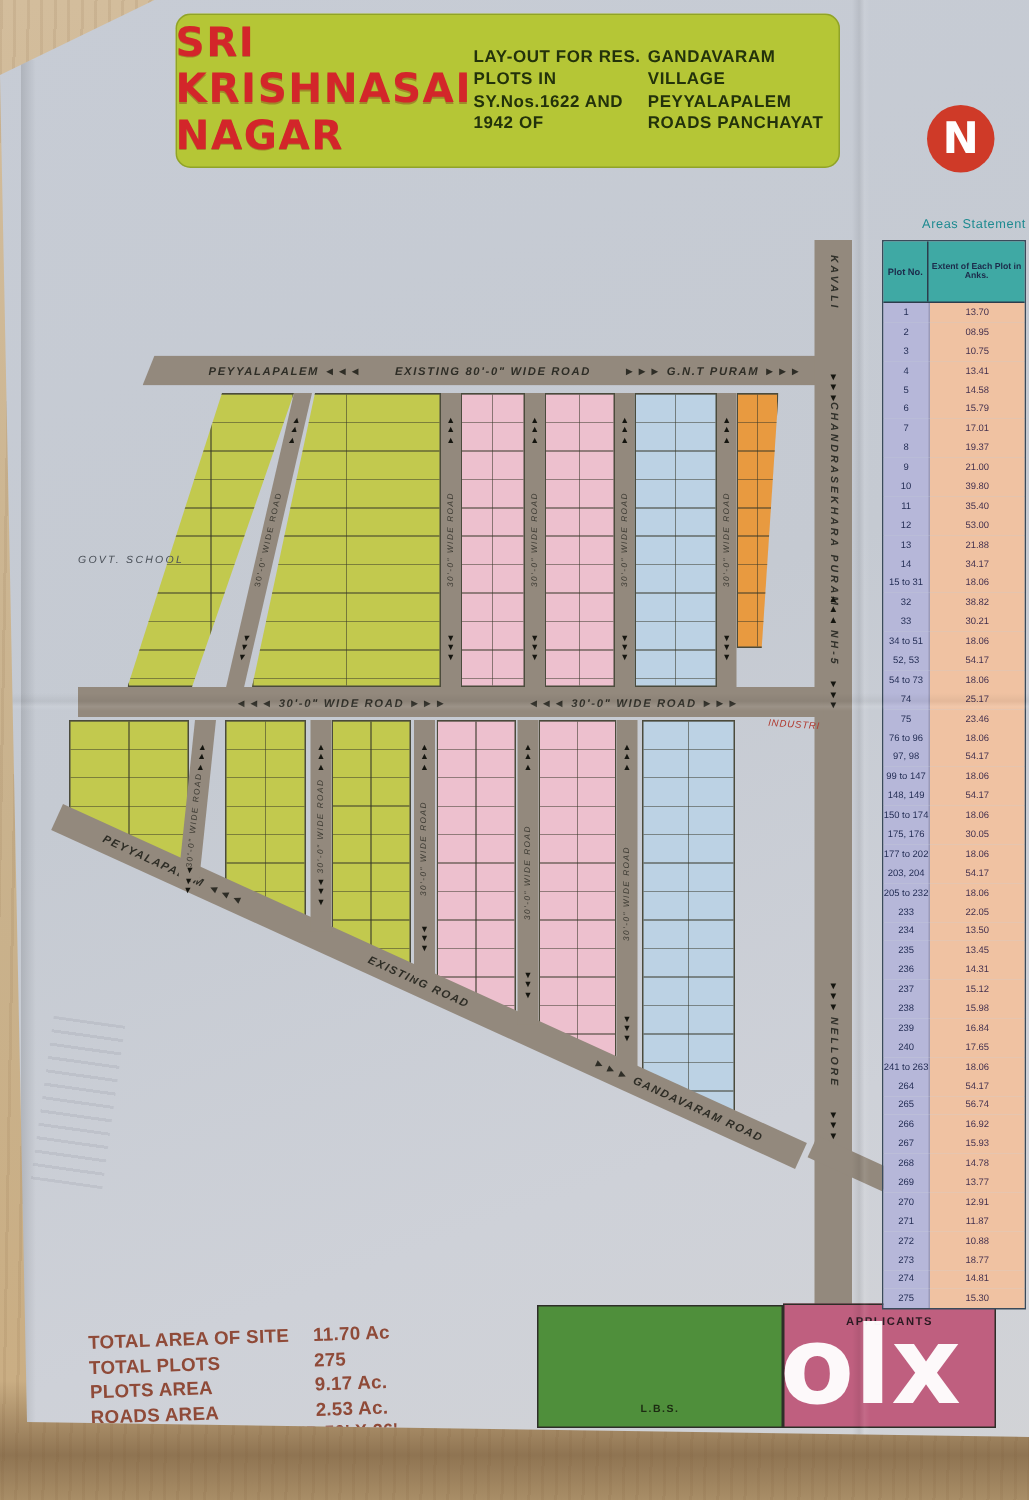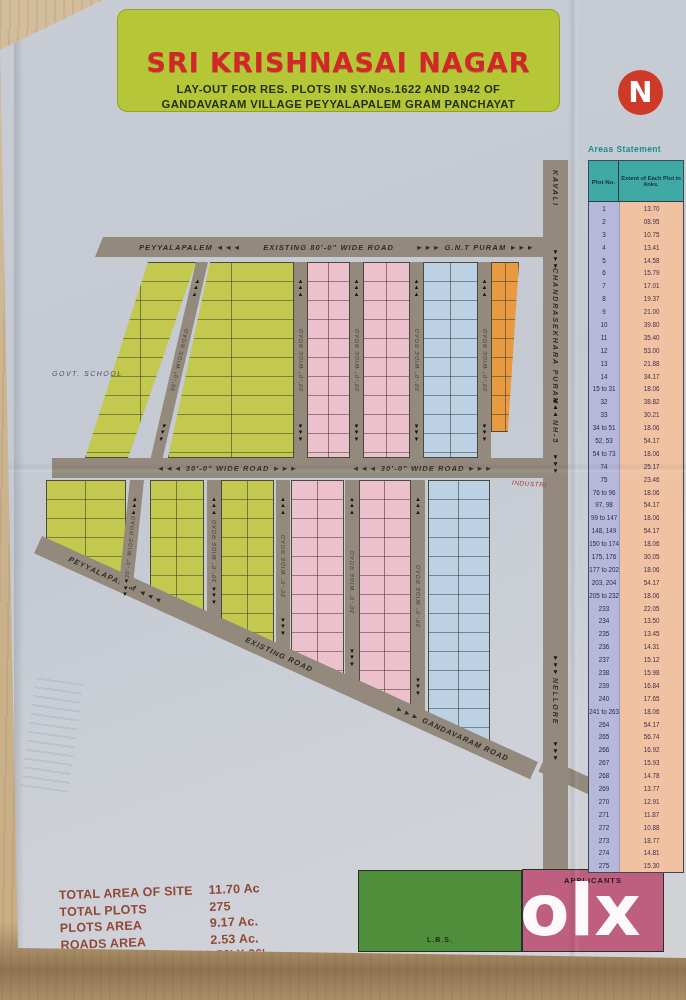--- a/index.html
+++ b/index.html
@@ -19,21 +19,21 @@
   .crease-v{position:absolute;left:568px;top:0;width:12px;height:958px;z-index:5;pointer-events:none;
     background:linear-gradient(90deg,transparent,rgba(0,0,0,.07) 40%,rgba(255,255,255,.07) 70%,transparent);}
   .crease-h{position:absolute;left:0;top:462px;width:100%;height:12px;z-index:5;pointer-events:none;
     background:linear-gradient(180deg,transparent,rgba(0,0,0,.05) 45%,rgba(255,255,255,.08) 75%,transparent);}
   .edge-shade{position:absolute;left:14px;top:40px;width:10px;height:910px;
     background:linear-gradient(90deg,rgba(0,0,0,.12),transparent);}
 
   
   .banner{position:absolute;left:117px;top:9px;width:443px;height:103px;border-radius:10px;
     background:var(--banner_green,#b5c636);box-shadow:0 0 0 1px rgba(90,110,20,.4) inset;
-    display:flex;flex-direction:column;align-items:center;justify-content:flex-end;gap:1px;}
+    display:flex;flex-direction:row;align-items:center;justify-content:space-between;gap:1px;}
   .banner-title{font-family:"DejaVu Sans",sans-serif;font-size:27px;font-weight:bold;
     color:var(--title_red,#d3262a);letter-spacing:1px;text-shadow:0 1px 0 rgba(120,20,20,.35);margin-bottom:3px;}
   .banner-sub{font-size:11.3px;font-weight:bold;color:#23320b;letter-spacing:.4px;line-height:1.3;}
 
   
   .compass{position:absolute;left:618px;top:70px;width:45px;height:45px;border-radius:50%;
     background:var(--compass_red,#cf3a28);display:flex;align-items:center;justify-content:center;}
   .compass span{color:#fff;font-size:29px;font-weight:bold;font-family:"DejaVu Sans",sans-serif;line-height:1;}
 
   
@@ -70,21 +70,21 @@
   .iroad .arrows{width:9px;font-size:6px;line-height:1.05;word-break:break-all;color:#15150f;text-align:center;}
   .iroad .vlabel{writing-mode:vertical-rl;transform:rotate(180deg);font-size:5.5px;
     color:#2f2e27;letter-spacing:1px;white-space:nowrap;opacity:.85;}
 
   .lm-school{position:absolute;left:52px;top:370px;font-size:7px;color:#4a5058;letter-spacing:1.5px;z-index:3;}
   .lm-industrial{position:absolute;left:512px;top:480px;font-size:6.5px;color:#b03a30;
     letter-spacing:.5px;transform:rotate(4deg);z-index:3;}
 
   
   .areas{position:absolute;left:588px;top:144px;width:96px;z-index:4;}
-  .areas-title{font-size:8.5px;font-weight:bold;color:#1d8a90;text-align:left;letter-spacing:.4px;margin-bottom:6px;}
+  .areas-title{font-size:8.5px;font-weight:normal;color:#1d8a90;text-align:right;letter-spacing:.4px;margin-bottom:6px;}
   .atable{border:1px solid #3a4a5a;}
   .ahead{display:flex;background:var(--table_teal,#3fa9a4);height:40px;border-bottom:1px solid #2c3c4c;}
   .ahead .h1{width:32%;border-right:1px solid #2c3c4c;display:flex;align-items:center;justify-content:center;
     text-align:center;font-size:6.2px;font-weight:bold;color:#1c2a4a;padding:1px;box-sizing:border-box;}
   .ahead .h2{flex:1;display:flex;align-items:center;justify-content:center;text-align:center;
     font-size:5.8px;font-weight:bold;color:#1c2a4a;padding:2px;box-sizing:border-box;}
   .arow{display:flex;height:12.9px;}
   .ac1{width:32%;background:var(--table_lavender,#b6b7d9);border-right:1px solid #9a9ab8;
     display:flex;align-items:center;justify-content:center;font-size:6.3px;color:#242e55;white-space:nowrap;}
   .ac2{flex:1;background:var(--table_peach,#f0c2a2);display:flex;align-items:center;justify-content:center;
@@ -118,21 +118,21 @@
 <body>
 
 <div class="scene">
   <div class="desk"></div>
 
   <div class="paper">
 
     <div class="banner">
       <div class="banner-title">SRI KRISHNASAI NAGAR</div>
       <div class="banner-sub">LAY-OUT FOR RES. PLOTS IN SY.Nos.1622 AND 1942 OF</div>
-      <div class="banner-sub">GANDAVARAM VILLAGE PEYYALAPALEM GRAM PANCHAYAT</div>
+      <div class="banner-sub">GANDAVARAM VILLAGE PEYYALAPALEM ROADS PANCHAYAT</div>
     </div>
 
     <div class="compass">
       <span>N</span>
     </div>
 
     <div class="map" id="map">
 
       <div class="road road-top">
         <span class="hlabel">PEYYALAPALEM ◄◄◄</span>

